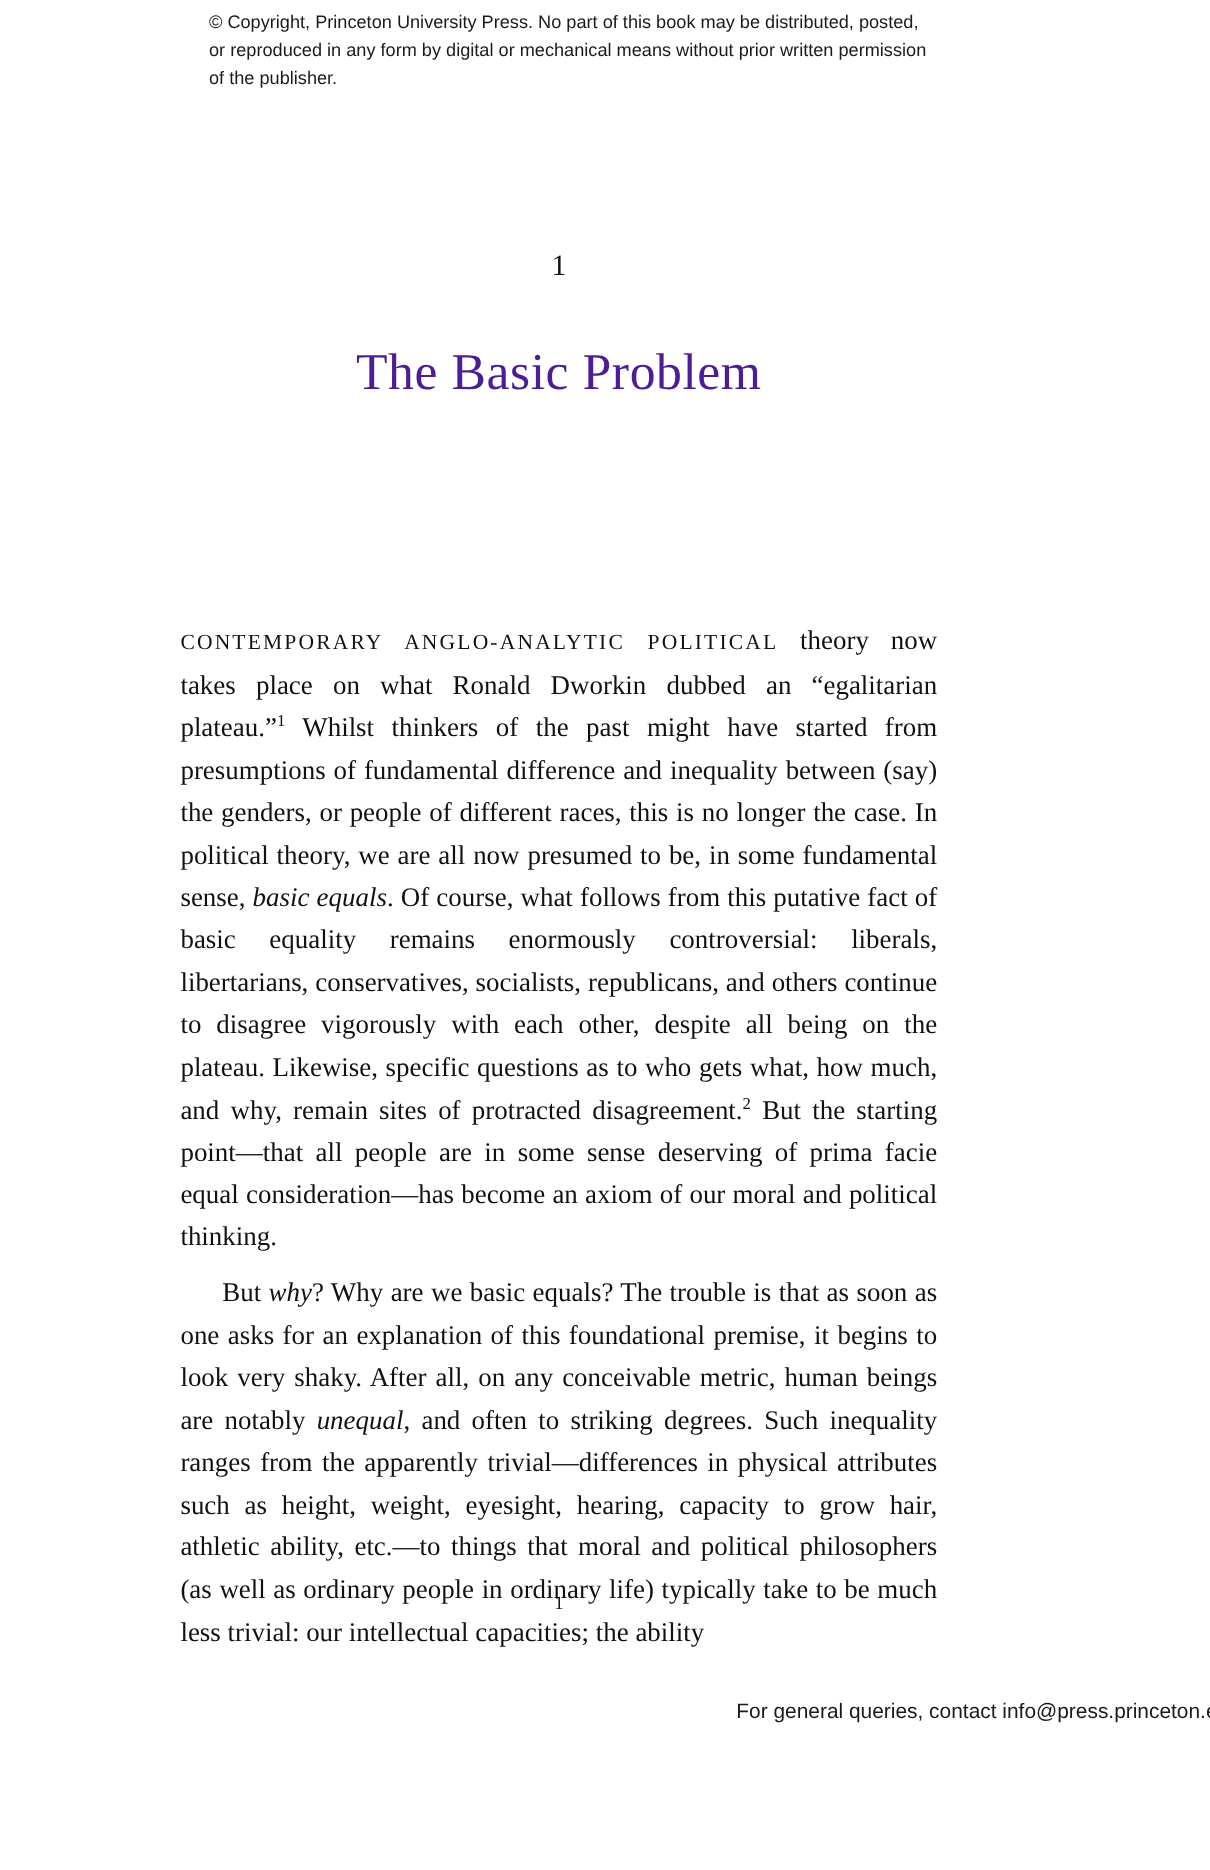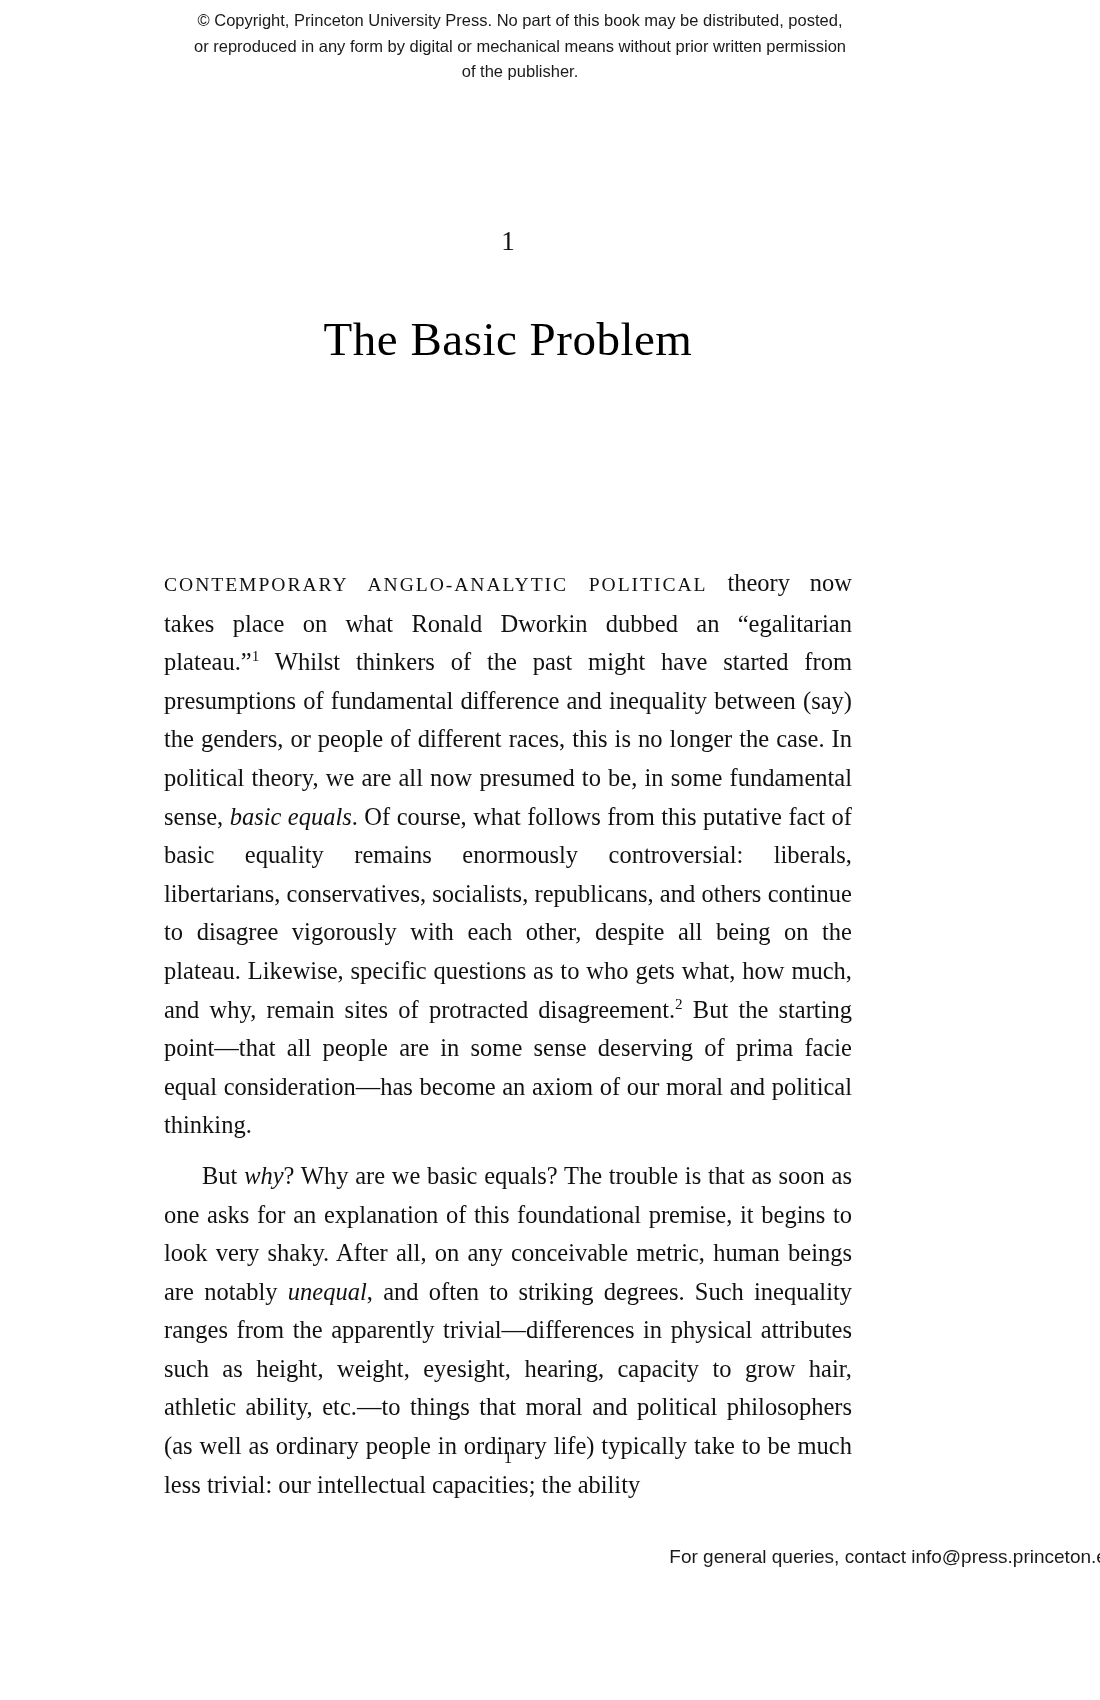--- a/index.html
+++ b/index.html
@@ -17,21 +17,21 @@
   }
   .copyright {
     position: absolute;
     left: 190px;
     top: 8px;
     width: 660px;
     font-family: "Liberation Sans", sans-serif;
     font-size: 16.5px;
     line-height: 1.55;
     color: #1a1a1a;
-    text-align: center;
+    text-align: left;
   }
   .chapter-number {
     position: absolute;
     left: 152px;
     top: 226px;
     width: 712px;
     text-align: center;
     font-family: "Liberation Serif", serif;
     font-size: 27px;
     color: #111111;
@@ -40,21 +40,21 @@
     position: absolute;
     left: 102px;
     top: 312px;
     width: 812px;
     margin: 0;
     text-align: center;
     font-family: "Liberation Serif", serif;
     font-weight: normal;
     font-size: 47px;
     letter-spacing: 0.5px;
-    color: #000000;
+    color: #4c1d95;
   }
   .body-text {
     position: absolute;
     left: 152px;
     top: 552px;
     width: 712px;
     font-family: "Liberation Serif", serif;
     font-size: 24.5px;
     line-height: 38.6px;
     text-align: justify;

